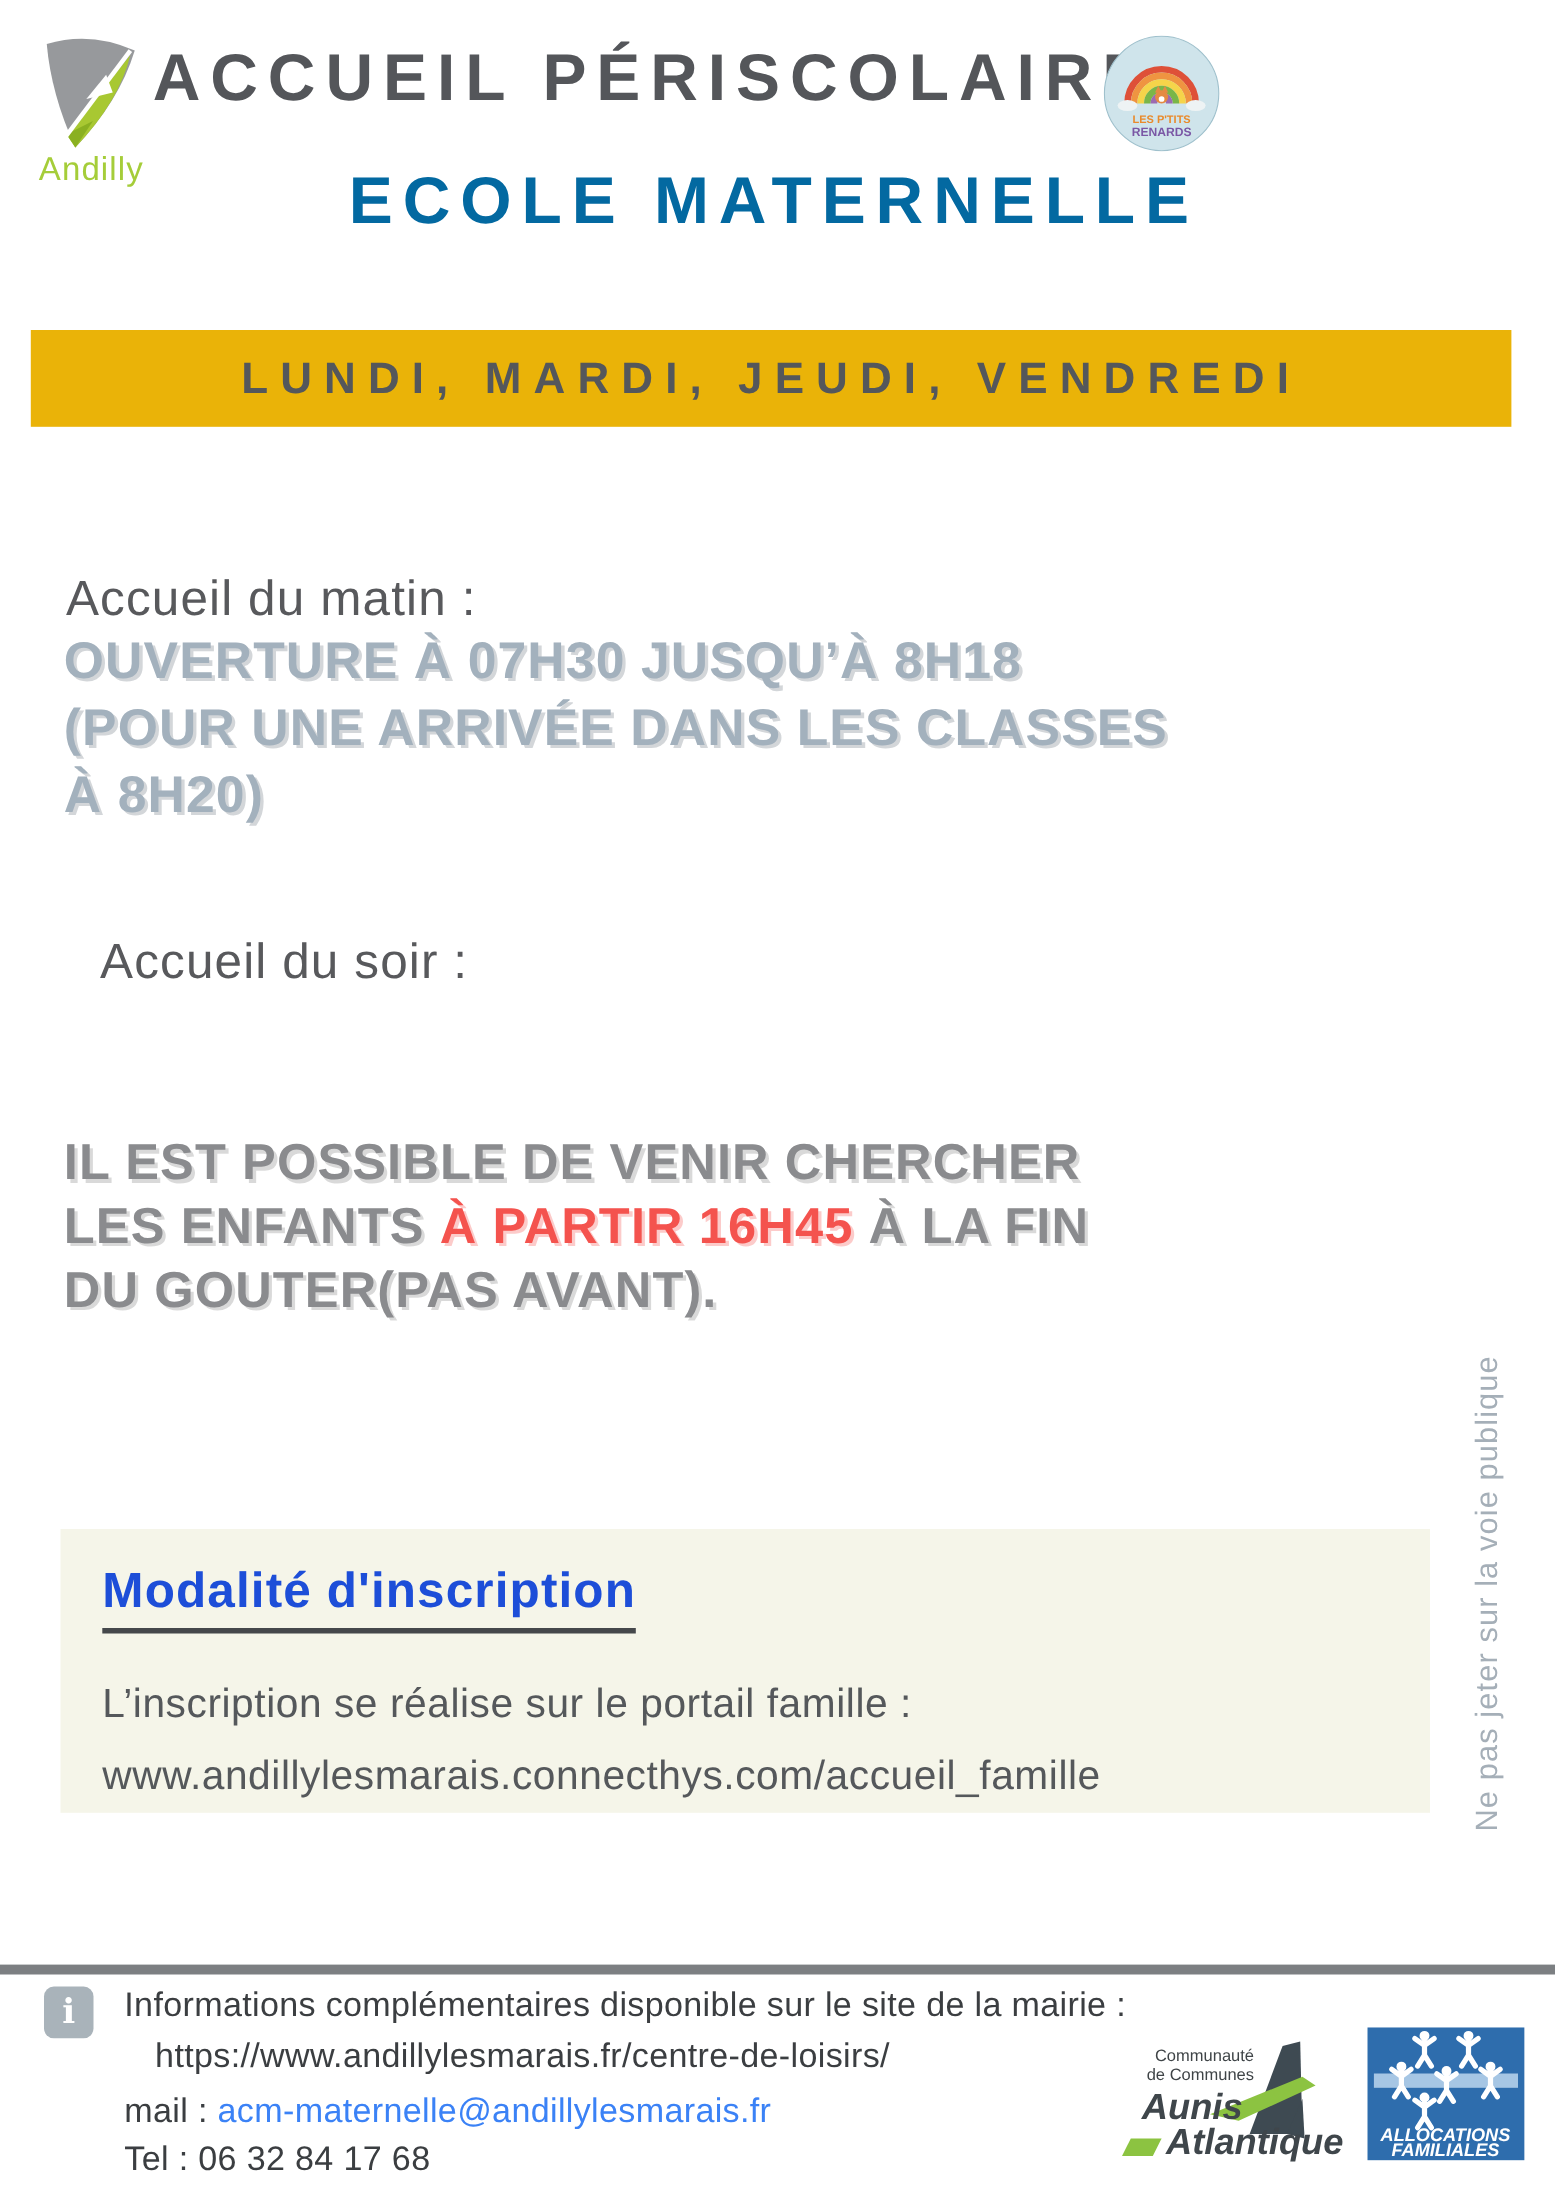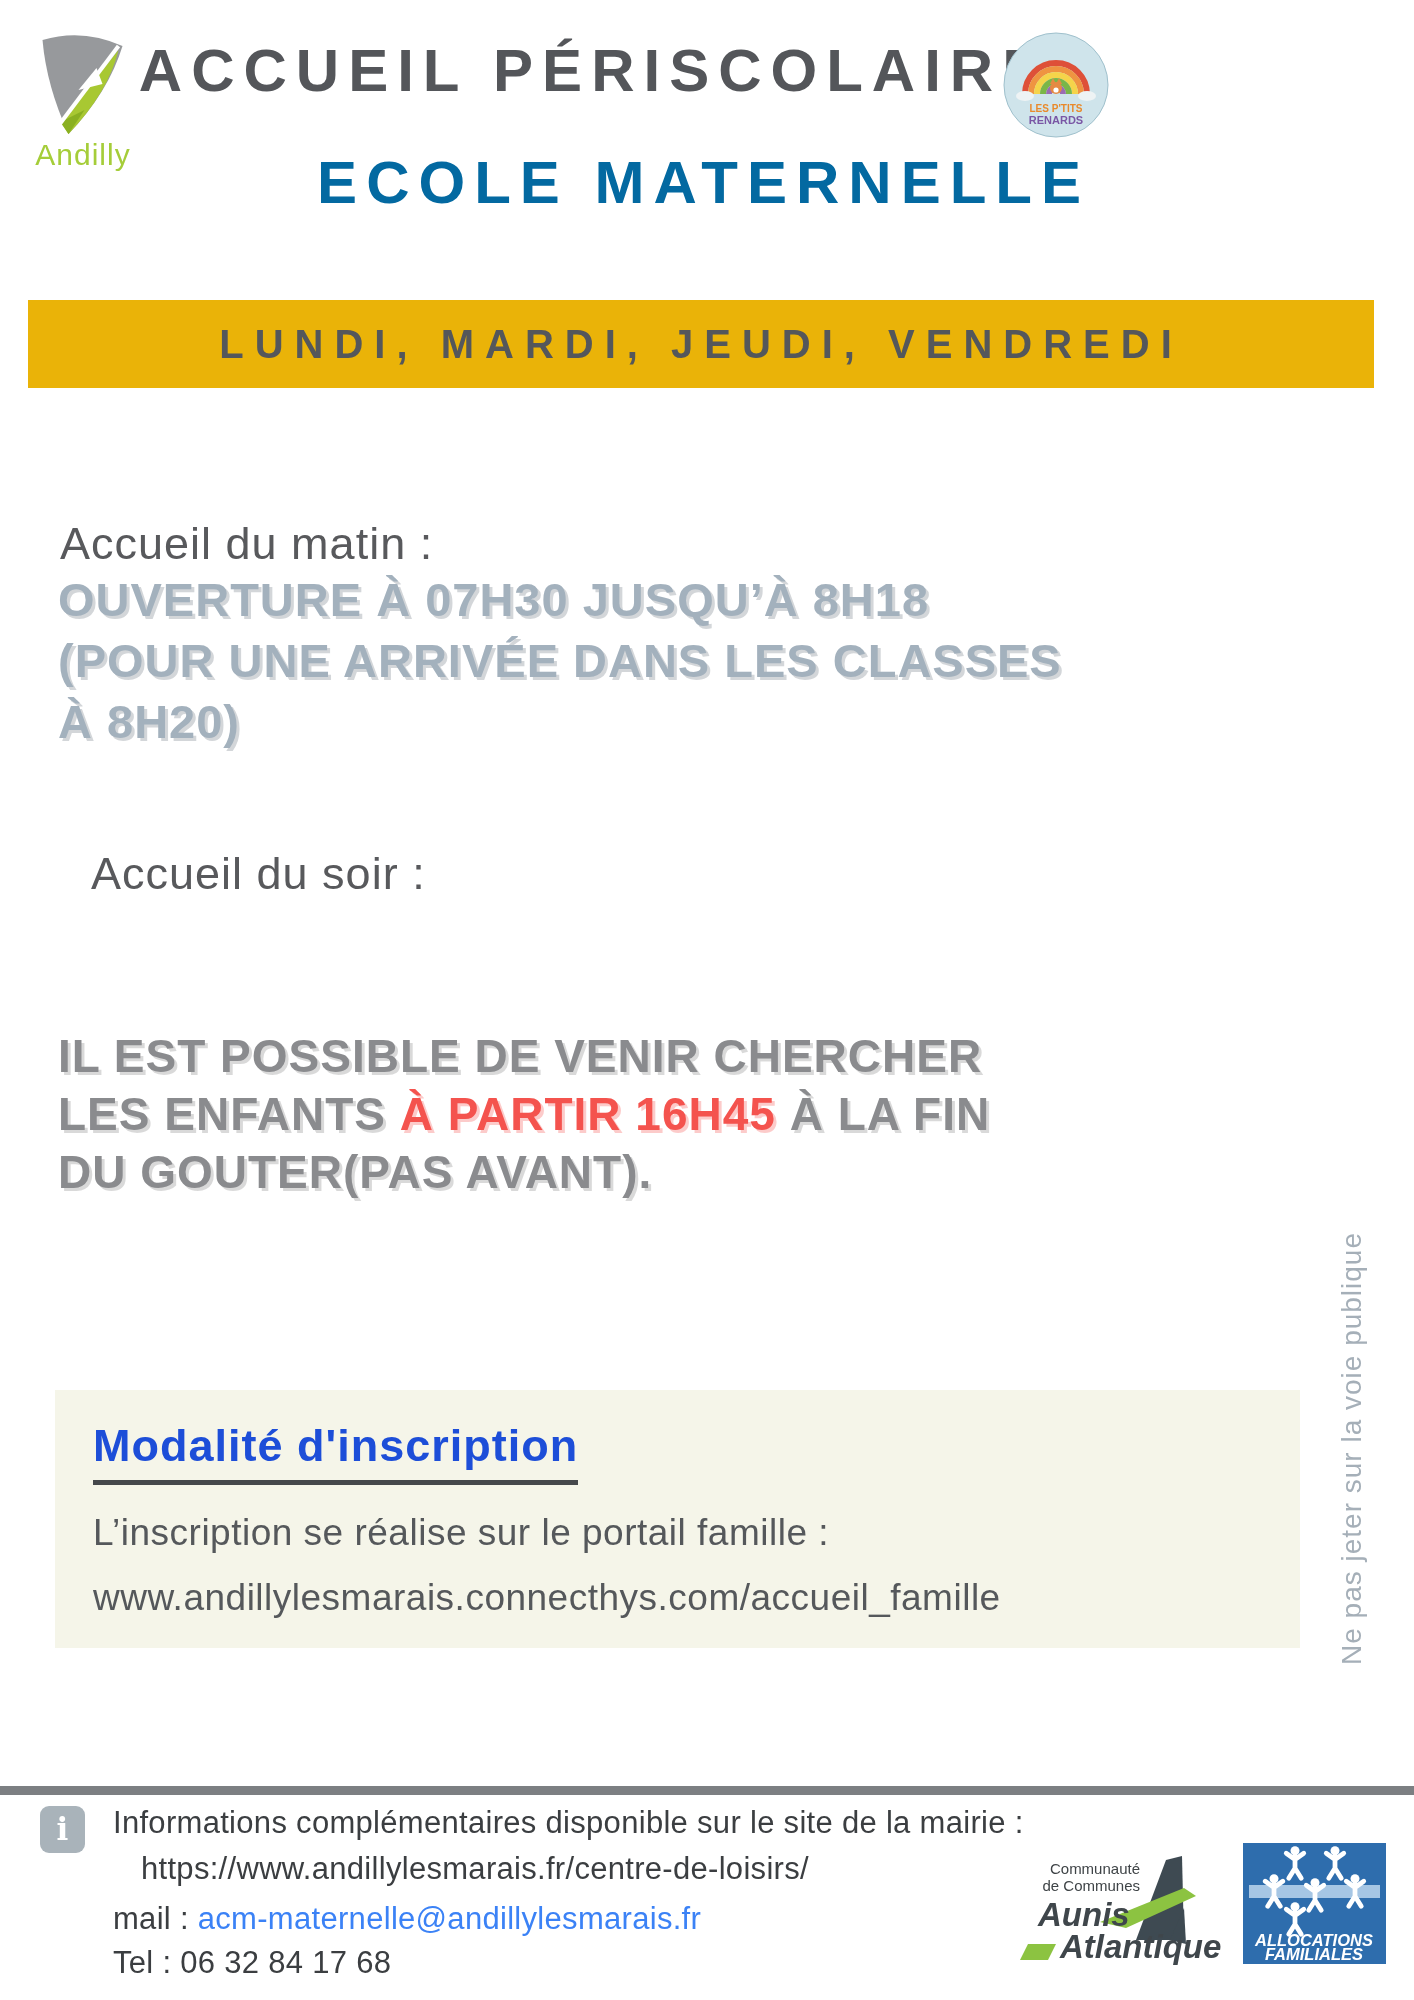--- a/index.html
+++ b/index.html
@@ -30,21 +30,21 @@
   .evening-detail{left:58px; top:933px; width:1200px; font-size:48px; white-space:nowrap;}
   .evening-note{position:absolute; left:58px; top:1028px; width:1000px;
     color:#8a8b8e; font-size:46px; font-weight:800; line-height:1.26;
     text-shadow:3px 3px 0 rgba(0,0,0,0.15); letter-spacing:1px;}
   .evening-note .hl{color:#f4534e; text-shadow:3px 3px 0 rgba(244,83,78,0.30);}
   
   .inscription-box{position:absolute; left:55px; top:1390px; width:1245px; height:258px;
     background:#f5f5e9; box-sizing:border-box; padding:30px 38px;}
   .inscription-title{display:inline-block; color:#1d4ed8; font-size:45px; font-weight:700;
     border-bottom:5px solid #45484b; padding-bottom:8px; letter-spacing:1px;}
-  .inscription-line{color:#55585b; font-size:37px; margin-top:27px; letter-spacing:0.5px;}
+  .inscription-line{color:#55585b; font-size:37px; margin-top:43px; letter-spacing:0.5px;}
   .inscription-url{color:#55585b; font-size:37px; margin-top:23px; letter-spacing:0.5px;}
   
   .side-note{position:absolute; left:1336px; top:1075px; height:590px;
     writing-mode:vertical-rl; transform:rotate(180deg);
     color:#a5afb8; font-size:28px; white-space:nowrap; letter-spacing:1px;}
   
   .footer-bar{position:absolute; left:0; top:1786px; width:1414px; height:9px; background:#7c7f82;}
   .info-icon{position:absolute; left:40px; top:1806px; width:45px; height:47px;
     background:#a9b3ba; border-radius:9px; color:#ffffff; text-align:center;
     font-family:"DejaVu Serif", serif; font-weight:700; font-size:31px; line-height:47px;}

